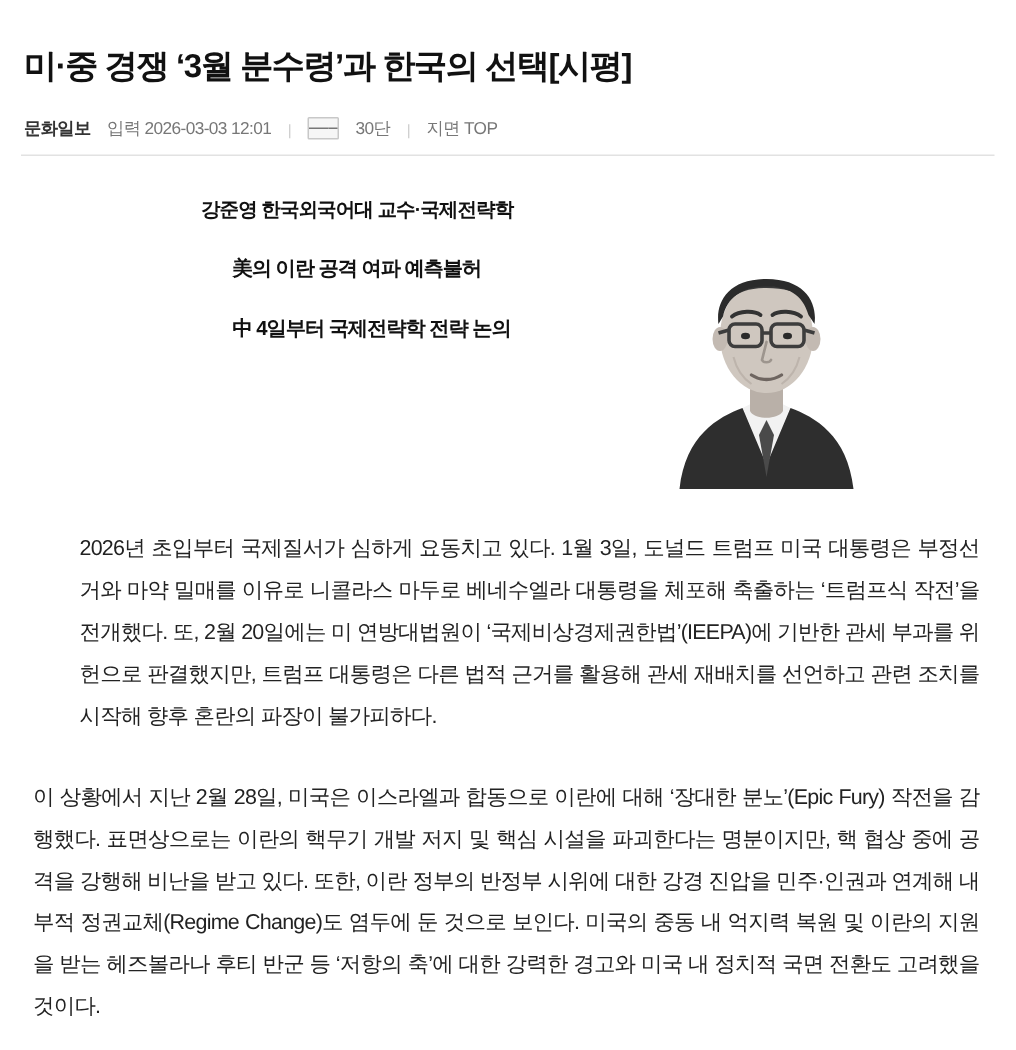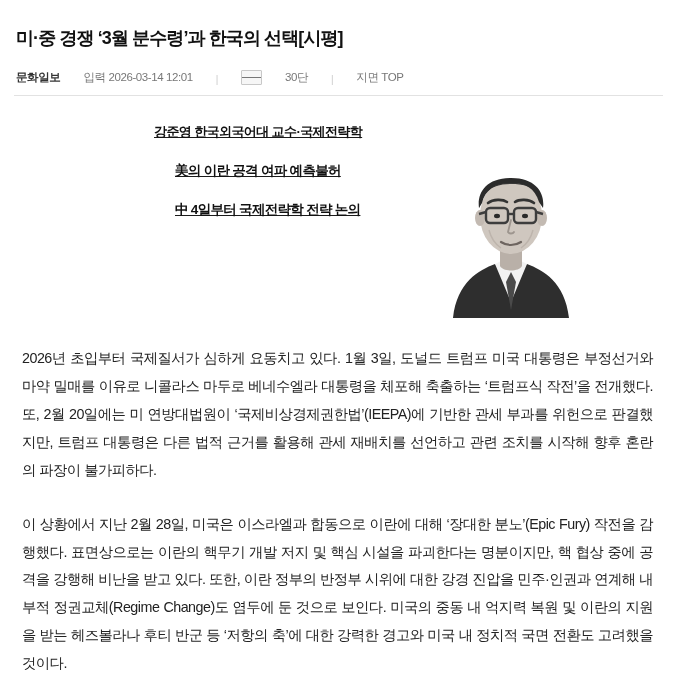--- a/index.html
+++ b/index.html
@@ -16,33 +16,33 @@
   }
   .page {
     width: 677px;
     height: 700px;
     position: relative;
     box-sizing: border-box;
     padding: 0 14px;
   }
   
   .headline {
-    font-size: 18px;
+    font-size: 22px;
     font-weight: bold;
     letter-spacing: -0.9px;
     line-height: 1.35;
     color: #111111;
     padding-top: 14px;
     padding-left: 2px;
   }
   
   .meta-row {
     display: flex;
     align-items: flex-end;
-    gap: 23px;
+    gap: 11px;
     margin-top: 20px;
     padding-left: 2px;
     font-size: 11.5px;
     color: #666666;
     letter-spacing: -0.4px;
   }
   .meta-outlet {
     color: #333333;
     font-weight: bold;
     font-size: 11.5px;
@@ -87,24 +87,23 @@
   }
 
   
   .figure {
     position: relative;
     margin-top: 28px;
     height: 215px;
   }
   .caption-col {
     position: absolute;
-    left: 132px;
+    left: 112px;
     top: 0;
     width: 250px;
-    text-decoration: underline;
   }
   .cap-author {
     font-size: 13px;
     font-weight: bold;
     color: #111;
     letter-spacing: -0.6px;
     margin-bottom: 18px;
     line-height: 1.3;
   }
   .cap-group {
@@ -133,32 +132,32 @@
   
   .para {
     font-size: 14.3px;
     line-height: 1.95;
     letter-spacing: -0.5px;
     color: #222222;
     text-align: justify;
     margin: 0 0 26px 0;
     padding-right: 4px;
   }
-  .para:first-of-type { margin-top: 6px; }
+  .para:first-of-type { margin-top: 6px; margin-left: 31px; }
 </style>
 </head>
 <body>
 
 <div class="page">
 
   <h1 class="headline">미·중 경쟁 ‘3월 분수령’과 한국의 선택[시평]</h1>
 
   <div class="meta-row">
     <span class="meta-outlet">문화일보</span>
-    <span class="meta-date">입력 2026-03-14 12:01</span>
+    <span class="meta-date">입력 2026-03-03 12:01</span>
     <span class="meta-sep">|</span>
     <span class="font-box">
       <span class="bar"></span>
         <span class="bar"></span>
         <span class="bar"></span>
     </span>
     <span class="meta-size">30단</span>
     <span class="meta-sep">|</span>
     <span class="meta-top">지면 TOP</span>
   </div>

